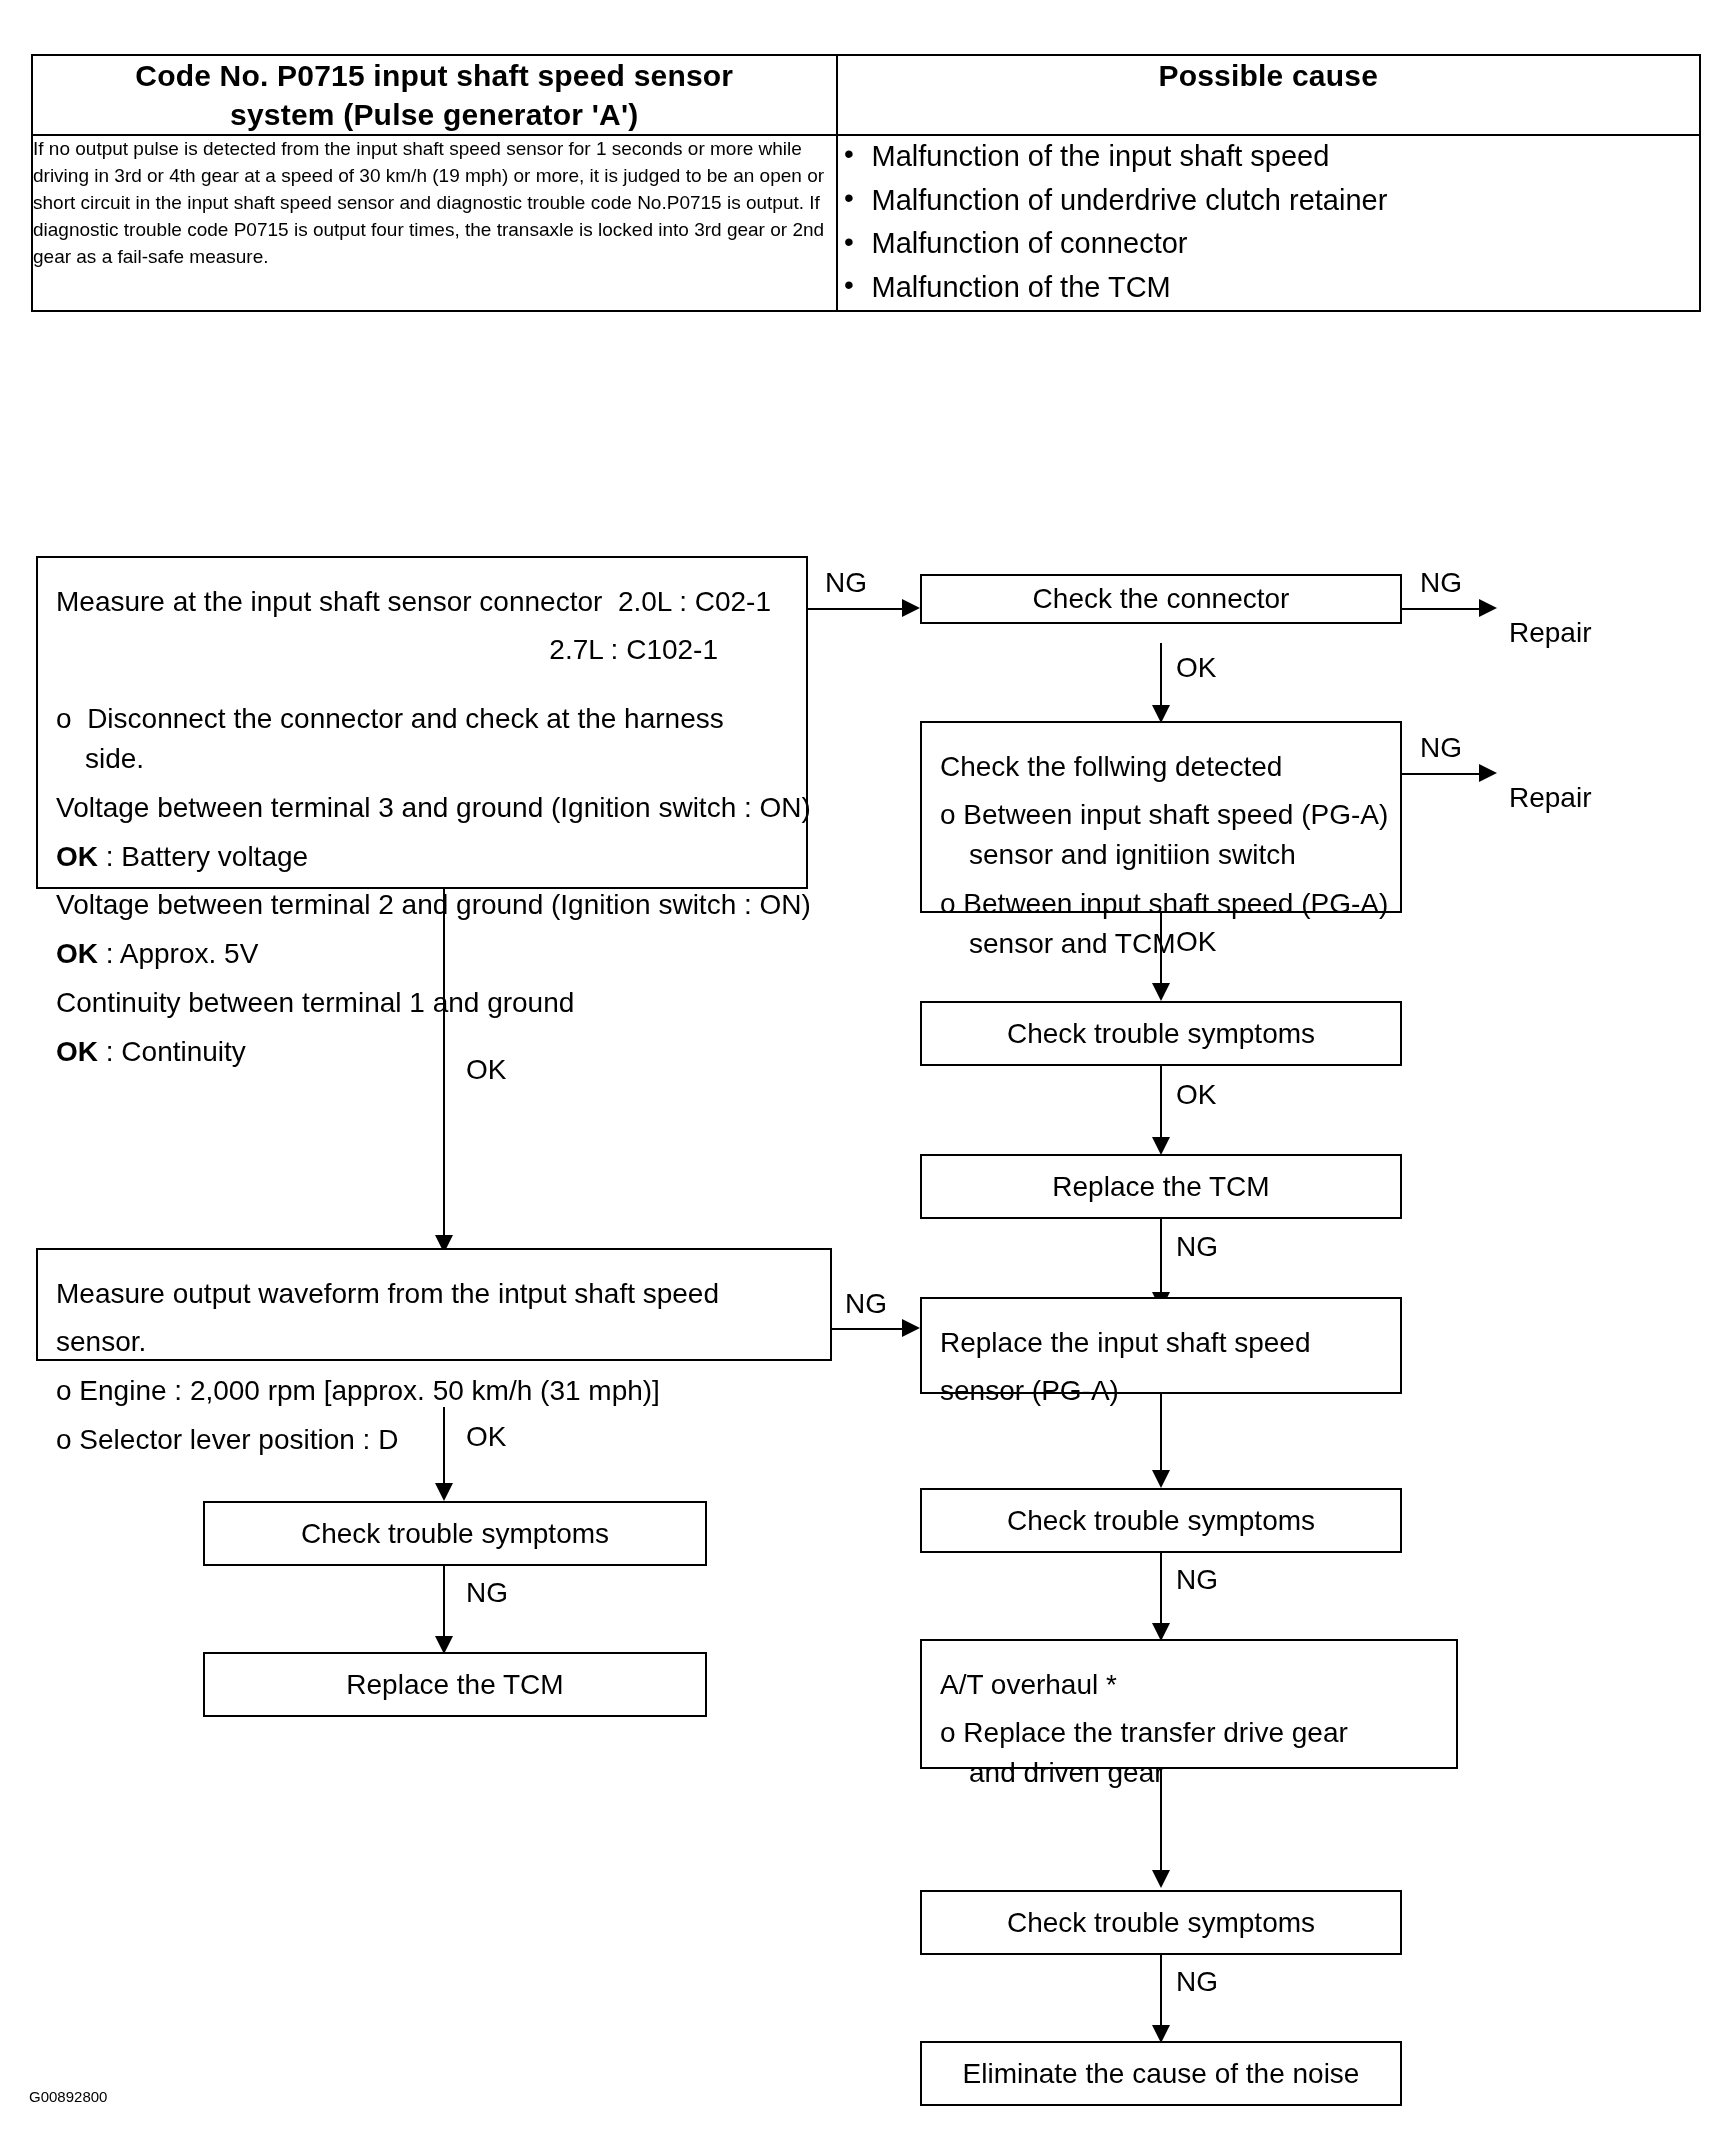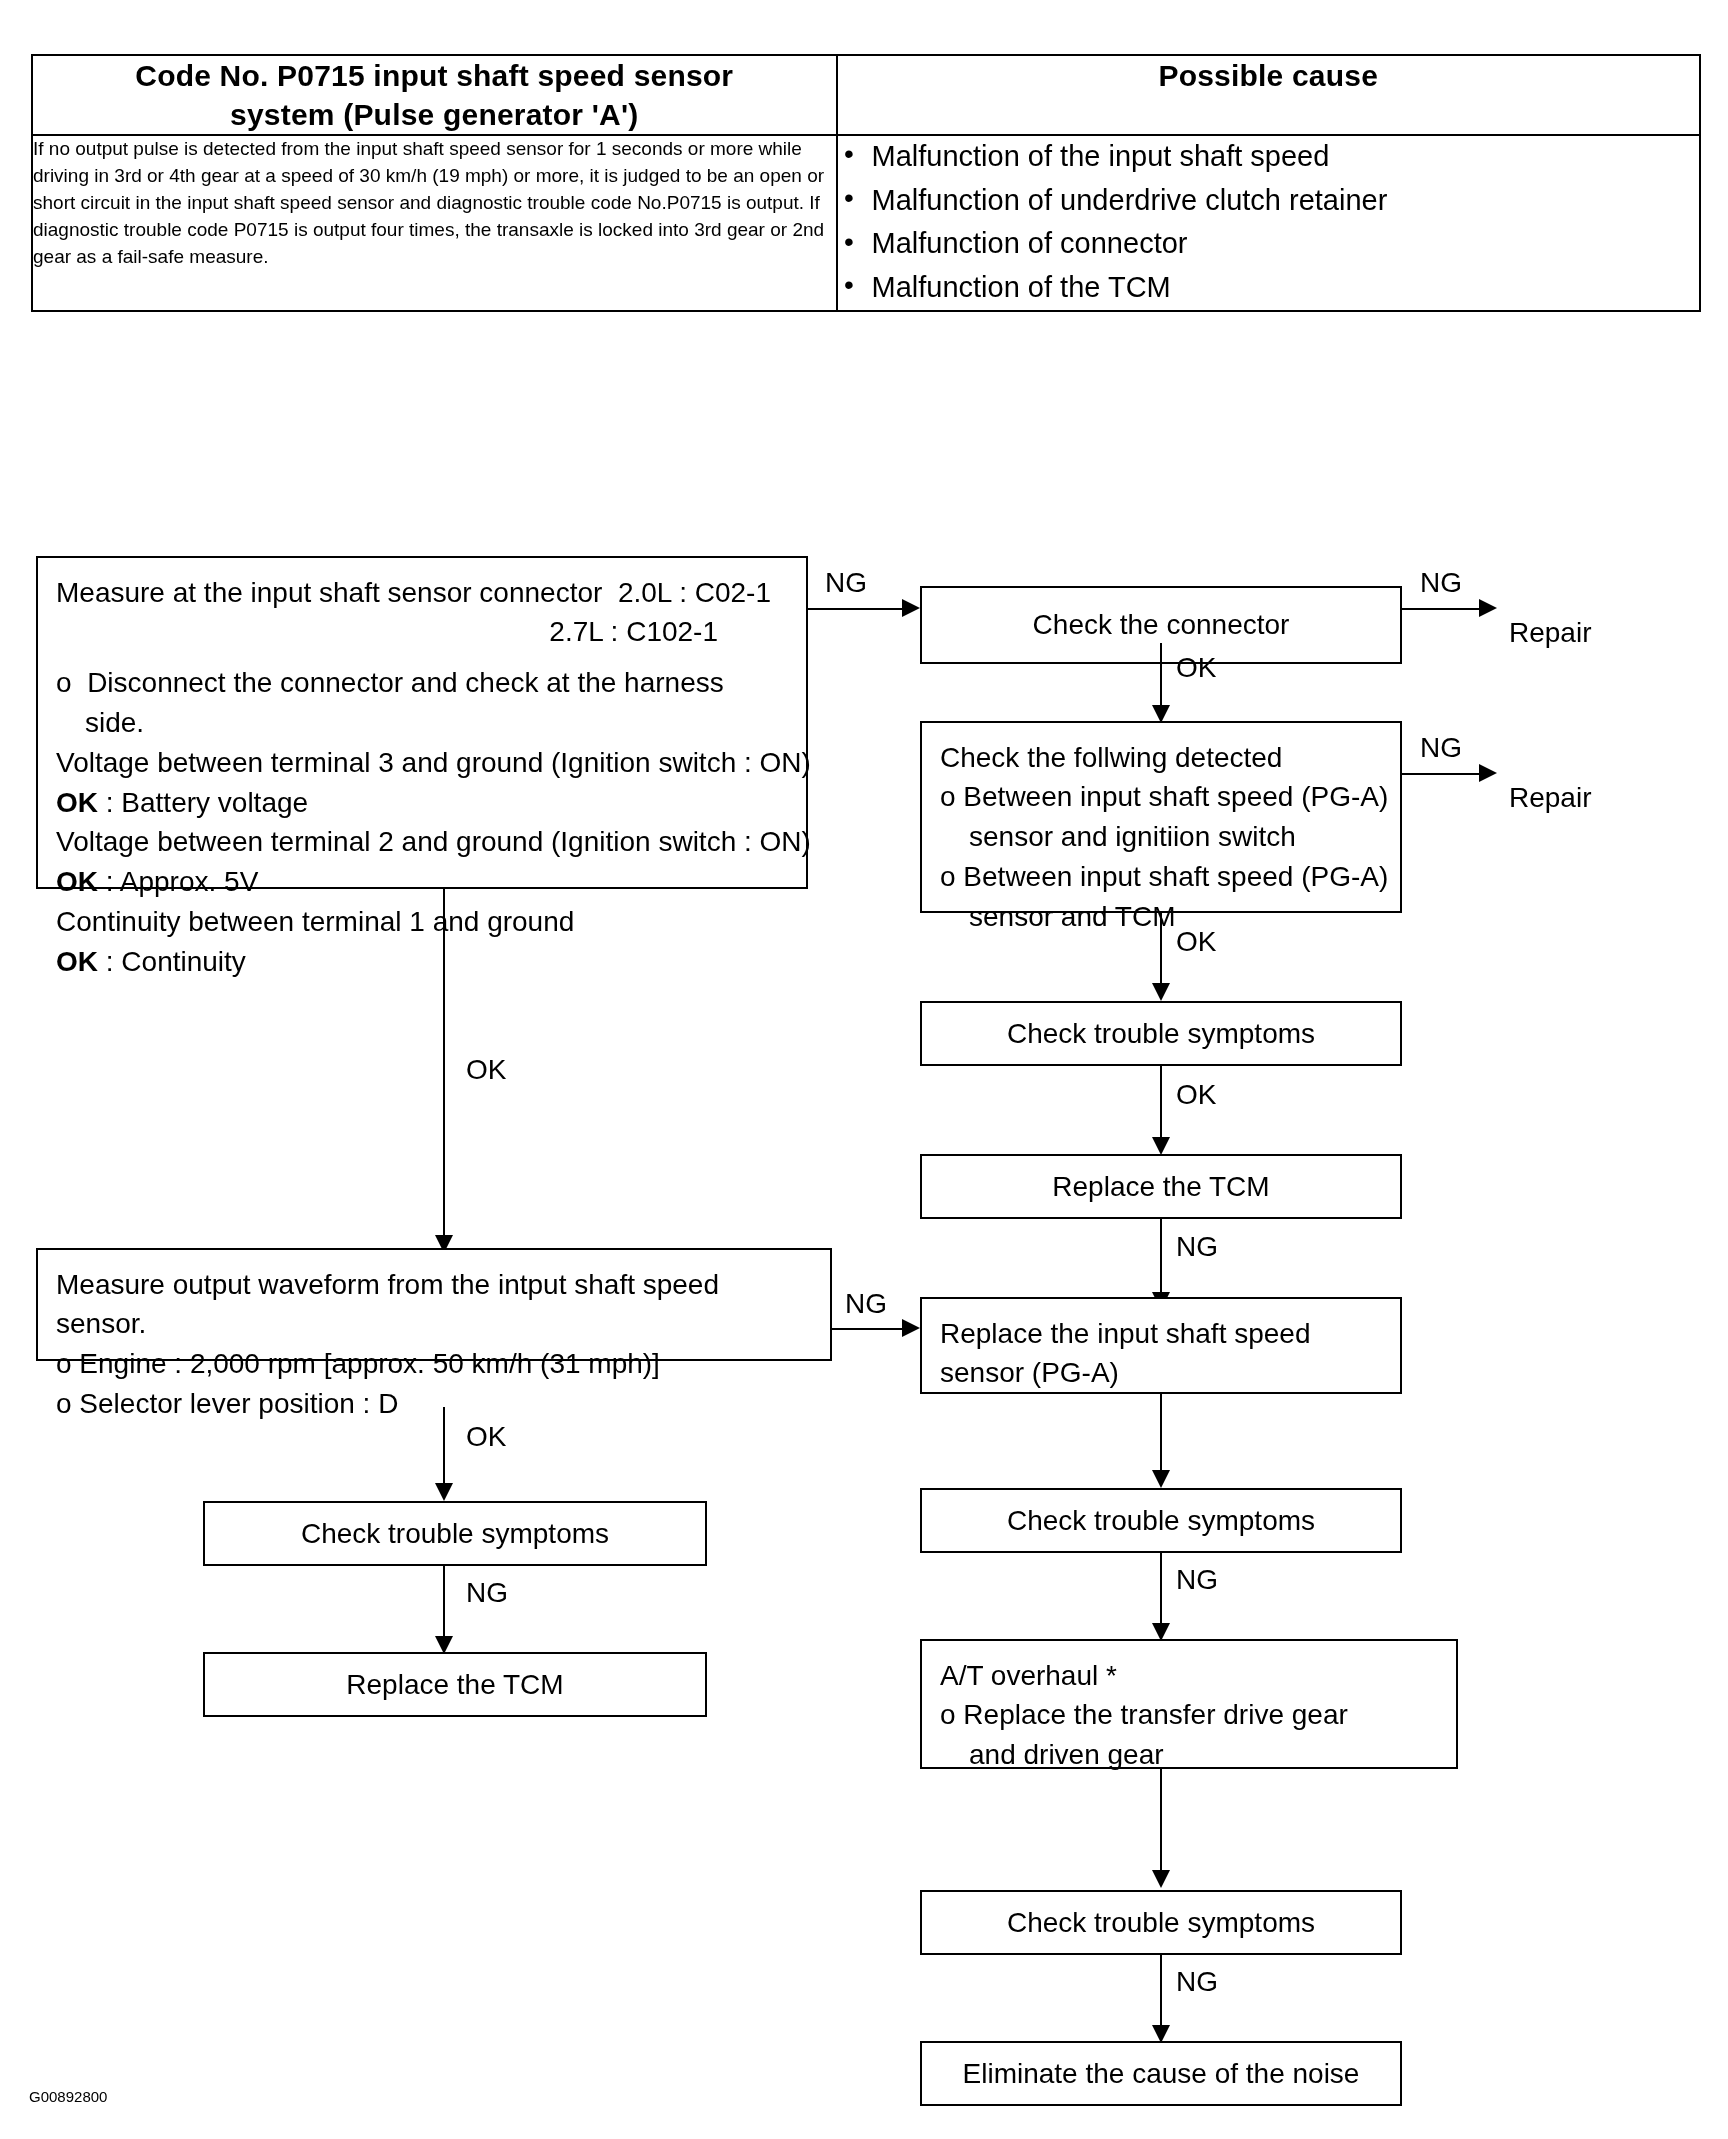--- a/index.html
+++ b/index.html
@@ -89,21 +89,21 @@
   }
   .fbox.center {
     display: flex;
     align-items: center;
     justify-content: center;
     text-align: center;
   }
   .fbox.pad {
     padding: 14.6px 18px;
   }
-  .fbox .ln { display: block; white-space: pre; }
+  .fbox .ln { display: block; white-space: pre; margin-top: 9px; }
   .fbox .indent { padding-left: 29px; display: block; }
   .bold { font-weight: bold; }
 
   
   .lbl {
     position: absolute;
     font-size: 28px;
     line-height: 1;
     white-space: pre;
   }
@@ -195,21 +195,21 @@
       <span class="ln"><b class="bold">OK</b><span> : Approx. 5V</span></span>
       <span class="ln">Continuity between terminal 1 and ground</span>
       <span class="ln"><b class="bold">OK</b><span> : Continuity</span></span>
     </div>
   </div>
 
   <div class="hline" style="left:808px; top:608px; width:99px;"></div>
   <div class="arrow-right" style="left:902px; top:599px;"></div>
   <div class="lbl" style="left:825px; top:569px;">NG</div>
 
-  <div class="fbox center" style="left:920px; top:574px; width:482px; height:78px;margin-top:12px;">
+  <div class="fbox center" style="left:920px; top:574px; width:482px; height:50px;">
     <span>Check the connector</span>
   </div>
 
   <div class="hline" style="left:1402px; top:608px; width:81px;"></div>
   <div class="arrow-right" style="left:1479px; top:599px;"></div>
   <div class="lbl" style="left:1420px; top:569px;">NG</div>
   <div class="plain-txt" style="left:1509px; top:596px;">Repair</div>
 
   <div class="vline" style="left:1160px; top:643px; height:67px;"></div>
   <div class="arrow-down" style="left:1152px; top:705px;"></div>

